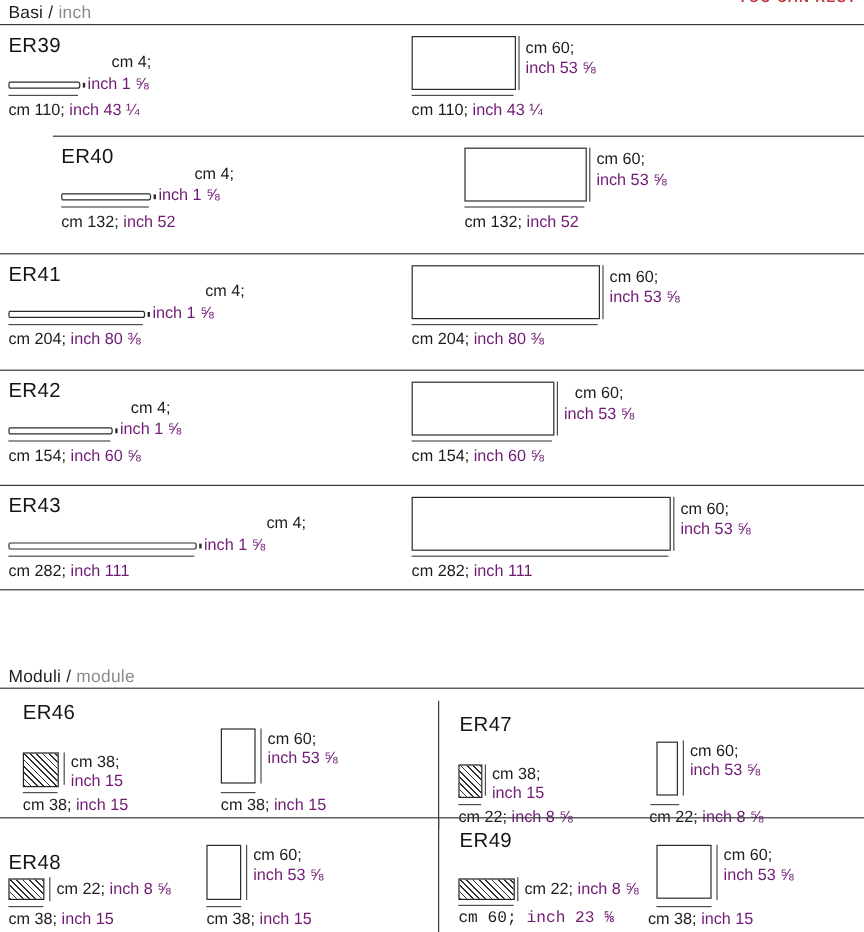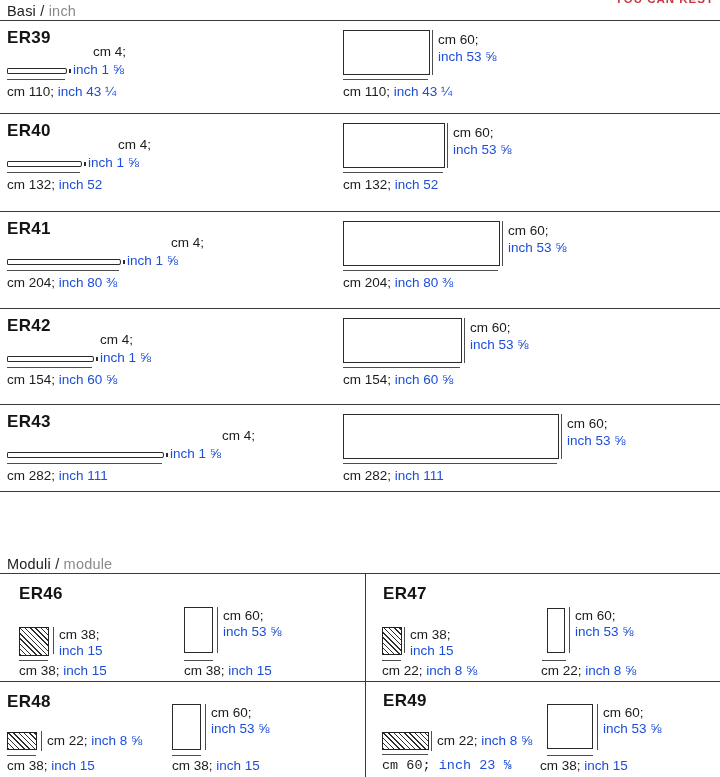--- a/index.html
+++ b/index.html
@@ -8,24 +8,24 @@
     background:#ffffff;color:#1c1c1c;
     font-family:"Liberation Sans", sans-serif;
     -webkit-font-smoothing:antialiased;
   }
   .abs{position:absolute;}
   
   .watermark{position:absolute;top:-7px;right:6px;font-size:11.5px;font-weight:700;letter-spacing:1px;}
   .sec-head{position:absolute;left:7px;font-size:14.5px;letter-spacing:.2px;}
   .sec-head .p{color:#1d1d1d;}
   .sec-head .s{color:#8a8a8a;}
-  .er{position:absolute;font-size:17px;letter-spacing:.3px;color:#141414;font-weight:700;}
+  .er{position:absolute;font-size:17px;letter-spacing:.3px;color:#141414;font-weight:400;}
   .dim{font-size:13.5px;line-height:18px;white-space:nowrap;}
   .cmv{color:#1c1c1c;}
-  .inv{color:#1d4ed8;}
+  .inv{color:#701a75;}
   
   .rule{position:absolute;left:0;width:720px;height:1px;background:#3a3a3a;}
   .hline{position:absolute;height:1px;background:#4d4d4d;}
   .vline{position:absolute;width:1px;background:#4d4d4d;}
   .bar{position:absolute;height:4px;border:1px solid #2b2b2b;border-radius:2px 3px 3px 2px / 50% 80% 80% 50%;background:#fff;}
   .bar:after{content:"";position:absolute;right:-5px;top:0;height:4px;width:0;border-right:2px solid #2b2b2b;}
   .rect{position:absolute;border:1px solid #2b2b2b;background:#fff;}
   .hatch{position:absolute;border:1px solid #222;
     background:repeating-linear-gradient(45deg,#2e2e2e 0px,#2e2e2e 1px,transparent 1px,transparent 3.7px);}
   
@@ -46,21 +46,21 @@
   .brow:nth-of-type(1) .side-dims .l1{padding-left:20px;}
   .brow:nth-of-type(2) .side-dims .l1{padding-left:30px;}
   .brow:nth-of-type(3) .side-dims .l1{padding-left:44px;}
   .brow:nth-of-type(4) .side-dims .l1{padding-left:0px;}
   .brow:nth-of-type(5) .side-dims .l1{padding-left:52px;}
   #base-bottom-rule{position:absolute;top:491px;}
   
   #module-grid{position:absolute;top:573px;left:0;width:720px;height:204px;border-top:1px solid #3a3a3a;}
   .cell{position:absolute;}
   .cellA1{left:12px;top:0;width:365px;height:107px;}
-  .cellA2{left:365px;top:0;width:355px;height:107px;border-left:1px solid #3a3a3a;}
+  .cellA2{left:365px;top:10px;width:355px;height:107px;border-left:1px solid #3a3a3a;}
   .cellB1{left:0;top:107px;width:365px;height:97px;border-top:1px solid #3a3a3a;}
   .cellB2{left:365px;top:107px;width:355px;height:97px;border-left:1px solid #3a3a3a;border-top:1px solid #3a3a3a;}
   .cell .dim{line-height:16px;}
   .m-dims{position:absolute;line-height:17px;}
 </style>
 </head>
 <body>
 
 <div class="watermark" style="color: rgb(194, 58, 66);">YOU CAN REST</div>
 
@@ -89,21 +89,21 @@
       <span class="cmv" style="display:block">cm 60;</span>
       <span class="inv" style="display:block">inch 53 ⅝</span>
     </div>
     <div class="hline rect-underline" style="width: 85px;"></div>
     <div class="dim rect-label">
       <span class="cmv">cm 110;</span>
       <span class="inv">inch 43 ¼</span>
     </div>
   </div>
 
-  <div class="brow" style="height: 97px;">
+  <div class="brow" style="height: 97px; margin-left: 44px;">
     <div class="er">ER40</div>
     <div class="side-dims dim" style="left: 88px;">
       <span class="l1 cmv">cm 4;</span>
       <span class="l2 inv">inch 1 ⅝</span>
     </div>
     <div class="bar" style="width: 73px;"></div>
     <div class="hline bar-underline" style="width: 73px;"></div>
     <div class="dim bar-label">
       <span class="cmv">cm 132;</span>
       <span class="inv">inch 52</span>
@@ -139,21 +139,21 @@
       <span class="cmv" style="display:block">cm 60;</span>
       <span class="inv" style="display:block">inch 53 ⅝</span>
     </div>
     <div class="hline rect-underline" style="width: 155px;"></div>
     <div class="dim rect-label">
       <span class="cmv">cm 204;</span>
       <span class="inv">inch 80 ⅜</span>
     </div>
   </div>
 
-  <div class="brow" style="height: 95px;">
+  <div class="brow" style="height: 95px; text-align: center;">
     <div class="er">ER42</div>
     <div class="side-dims dim" style="left: 100px;">
       <span class="l1 cmv">cm 4;</span>
       <span class="l2 inv">inch 1 ⅝</span>
     </div>
     <div class="bar" style="width: 85px;"></div>
     <div class="hline bar-underline" style="width: 85px;"></div>
     <div class="dim bar-label">
       <span class="cmv">cm 154;</span>
       <span class="inv">inch 60 ⅝</span>
@@ -252,21 +252,21 @@
       <span class="inv" style="display:block">inch 53 ⅝</span>
     </div>
     <div class="hline" style="left:176px;top:86px;width:24px;"></div>
     <div class="dim abs" style="left:175px;top:89px;">
       <span class="cmv">cm 22;</span>
       <span class="inv">inch 8 ⅝</span>
     </div>
   </div>
 
   <div class="cell cellB1">
-    <div class="er" style="left:7px;top:10px;text-align:right;">ER48</div>
+    <div class="er" style="left:7px;top:27px;text-align:right;">ER48</div>
     <div class="hatch" style="left: 7px; top: 50px; width: 28px; height: 16px;"></div>
     <div class="vline" style="left:41px;top:49px;height:20px;"></div>
     <div class="dim abs" style="left:47px;top:51px;">
       <span class="cmv">cm 22;</span>
       <span class="inv">inch 8 ⅝</span>
     </div>
     <div class="hline" style="left:7px;top:73px;width:29px;"></div>
     <div class="dim abs" style="left:7px;top:76px;">
       <span class="cmv">cm 38;</span>
       <span class="inv">inch 15</span>

